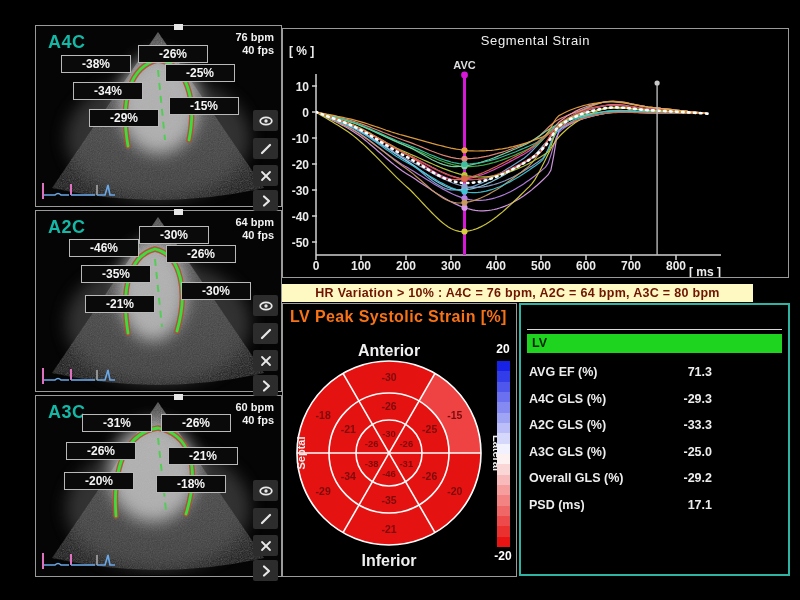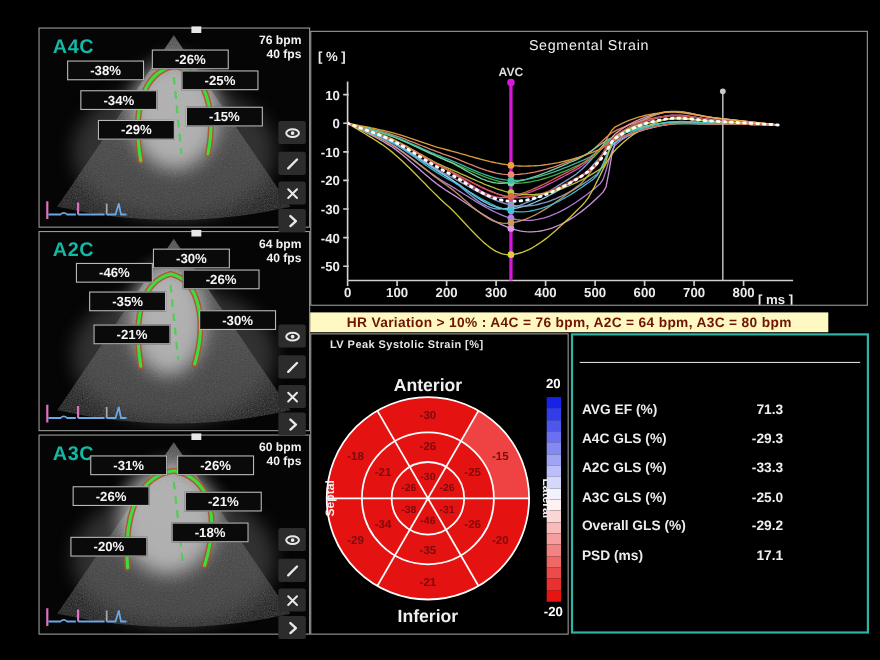--- a/index.html
+++ b/index.html
@@ -21,21 +21,21 @@
                border:1px solid #9a9a9a;box-sizing:border-box;}
   #chart-title{position:absolute;top:4px;left:0;width:100%;text-align:center;color:#efefef;
                font-size:13px;font-weight:normal;letter-spacing:.6px;}
   #strain-svg{position:absolute;left:0;top:0;}
 
   #hr-banner{position:absolute;left:282px;top:284px;width:471px;height:18px;background:#fef9c3;
              color:#6e1400;font-weight:bold;font-size:12.5px;line-height:18px;text-align:center;letter-spacing:.3px;}
 
   #bullseye-panel{position:absolute;left:282px;top:303px;width:235px;height:274px;background:#000;
                   border:1px solid #9a9a9a;box-sizing:border-box;}
-  #bullseye-title{position:absolute;left:17px;top:4px;color:#e5e5e5;font-size:10px;font-weight:bold;letter-spacing:.4px;}
+  #bullseye-title{position:absolute;left:7px;top:4px;color:#f97316;font-size:16px;font-weight:bold;letter-spacing:.4px;}
   .be-orient{position:absolute;color:#f0f0f0;font-weight:bold;font-size:16px;}
   #be-top{left:106px;top:38px;transform:translateX(-50%);}
   #be-bottom{left:106px;top:248px;transform:translateX(-50%);}
   #be-left{left:1px;top:149px;transform:translate(-0%,-50%) rotate(-90deg);transform-origin:center;font-size:11px;}
   #be-right{left:196px;top:149px;transform:translateY(-50%) rotate(90deg);font-size:11px;}
   #colorbar{position:absolute;left:214px;top:57px;width:13px;height:186px;}
   .cb-step{width:13px;}
   #cb-max{position:absolute;left:206px;top:38px;width:28px;text-align:center;color:#fff;font-weight:bold;font-size:12px;}
   #cb-min{position:absolute;left:203px;top:245px;width:34px;text-align:center;color:#fff;font-weight:bold;font-size:12px;}
 
@@ -219,21 +219,21 @@
           <ellipse cx="122" cy="112" rx="92" ry="62" fill="#5f5f5f" opacity="0.5" filter="url(#bl2)"></ellipse>
           <ellipse cx="117" cy="76" rx="44" ry="50" fill="#cfcfcf" opacity="0.75" filter="url(#bl2)"></ellipse>
           <path d="M 80,120 C 76,64 94,36 122,32 C 153,38 165,70 150,118" fill="none" stroke="#b35030" stroke-width="5.5" opacity="0.9" stroke-linecap="round"></path>
           <path d="M 80,120 C 76,64 94,36 122,32 C 153,38 165,70 150,118" fill="none" stroke="#3ade3e" stroke-width="2.8" stroke-linecap="round"></path>
           <line x1="122" y1="42" x2="130" y2="114" stroke="#4ad04e" stroke-width="2" stroke-dasharray="7 6" opacity="0.9"></line>
         </svg>
         <div class="seg-label" style="left: 81px; top: 27px;">-31%</div>
         <div class="seg-label" style="left: 160px; top: 27px;">-26%</div>
         <div class="seg-label" style="left: 65px; top: 55px;">-26%</div>
         <div class="seg-label" style="left: 167px; top: 60px;">-21%</div>
-        <div class="seg-label" style="left: 63px; top: 85px; margin-top: 16px;">-20%</div>
+        <div class="seg-label" style="left: 63px; top: 85px;">-20%</div>
         <div class="seg-label" style="left: 155px; top: 88px;">-18%</div>
         <div class="top-marker" style="left: 138px;"></div>
         <div class="tool-btn" style="top: 84px;">
           <svg width="14" height="14" viewBox="0 0 14 14">
             <ellipse cx="7" cy="7" rx="5.8" ry="3.6" stroke="#e8e8e8" fill="none" stroke-width="1.8" stroke-linecap="round" stroke-linejoin="round"></ellipse>
             <circle cx="7" cy="7" r="1.7" fill="#e8e8e8"></circle>
           </svg>
         </div>
         <div class="tool-btn" style="top: 112px;">
           <svg width="14" height="14" viewBox="0 0 14 14">
@@ -408,20 +408,21 @@
         <div class="cb-step" style="height: 10.3333px; background: rgb(240, 103, 103);"></div>
         <div class="cb-step" style="height: 10.3333px; background: rgb(237, 75, 75);"></div>
         <div class="cb-step" style="height: 10.3333px; background: rgb(235, 48, 48);"></div>
         <div class="cb-step" style="height: 10.3333px; background: rgb(232, 20, 20);"></div>
       </div>
     <div id="cb-min">-20</div>
   </section>
 
   <section id="tracking-panel">
     <div id="tp-rule"></div>
+    <div id="tp-group">LV</div>
     <div id="tp-rows">
         <div class="tp-row">
           <span class="lab">AVG EF (%)</span>
           <span class="val">71.3</span>
         </div>
         <div class="tp-row">
           <span class="lab">A4C GLS (%)</span>
           <span class="val">-29.3</span>
         </div>
         <div class="tp-row">

